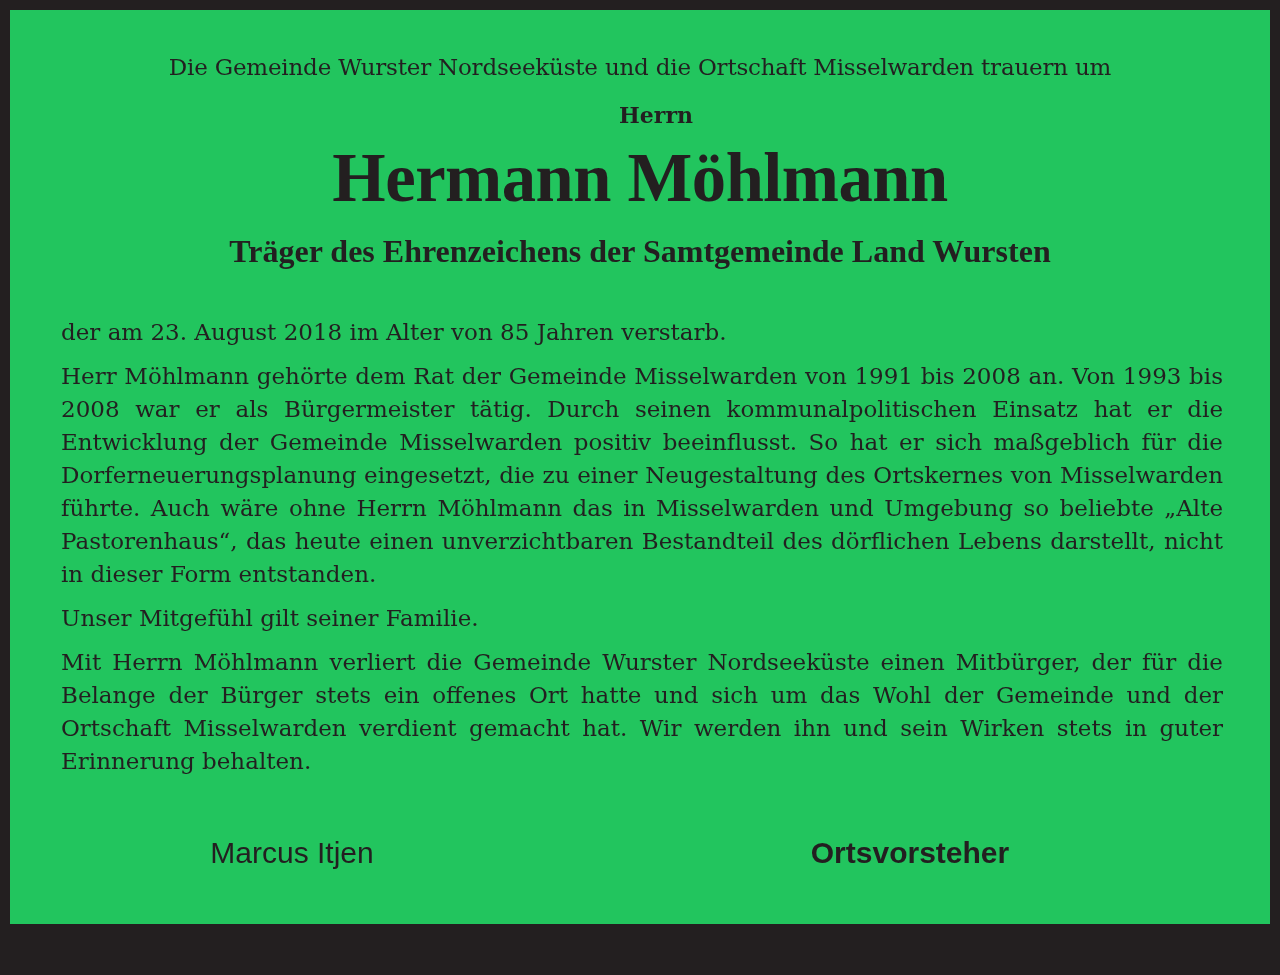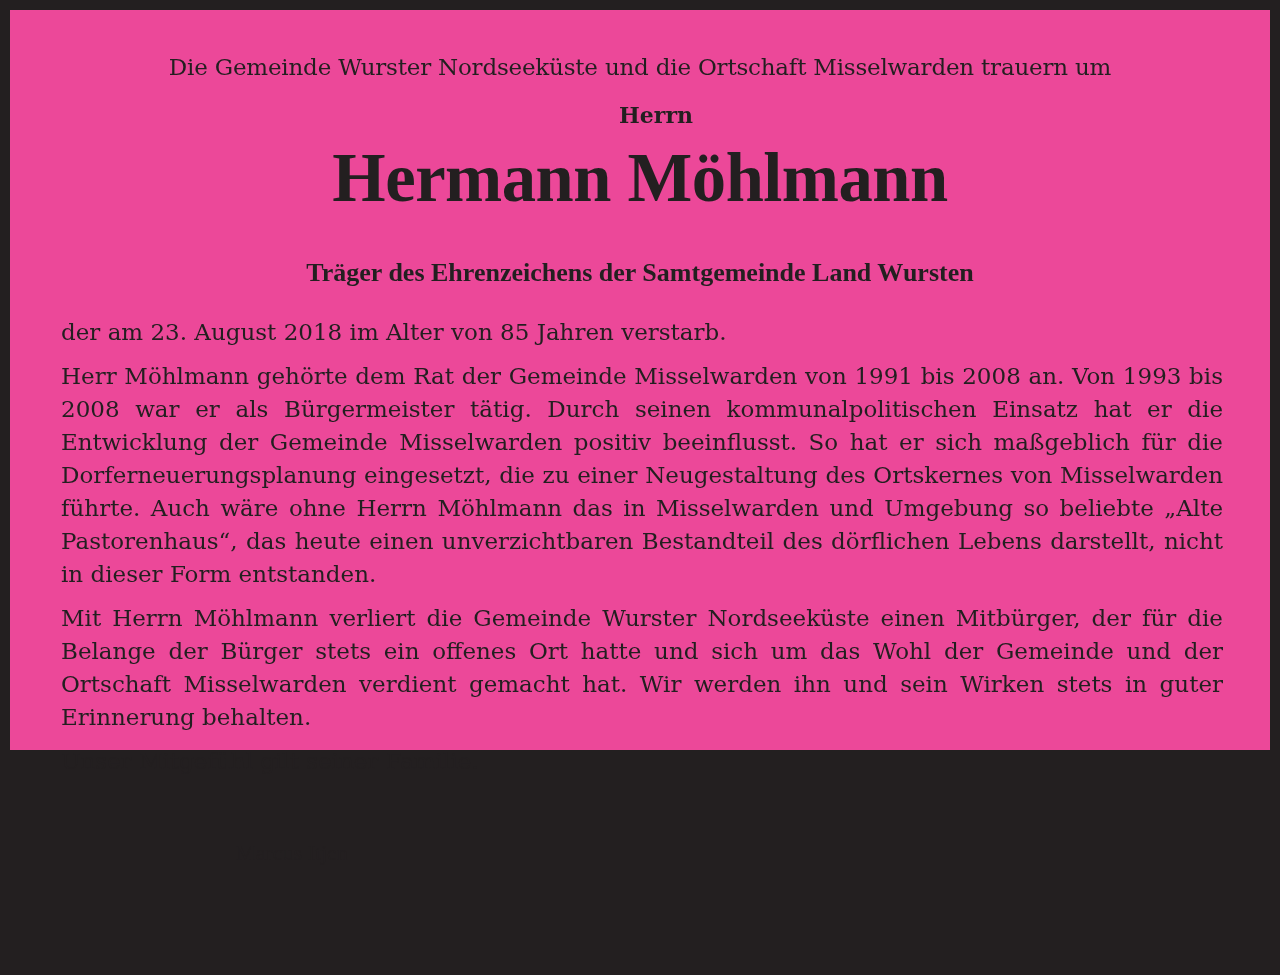--- a/index.html
+++ b/index.html
@@ -5,22 +5,22 @@
     html, body { margin: 0; padding: 0; }
     body {
       width: 1280px; height: 975px;
       background: #231f20;
       position: relative;
       overflow: hidden;
     }
     .page {
       position: absolute;
       left: 10px; top: 10px;
-      width: 1260px; height: 740px;
-      background: #ec4899;
+      width: 1260px; height: 914px;
+      background: #22c55e;
       color: #231f20;
       font-family: "DejaVu Serif", "Liberation Serif", serif;
     }
     .intro {
       position: absolute; left: 0; right: 0; top: 44px;
       text-align: center;
       font-size: 23px;
       letter-spacing: -0.2px;
     }
     .salutation {
@@ -33,54 +33,55 @@
       text-align: center;
       font-family: "Liberation Serif", serif;
       font-size: 70px; font-weight: bold;
       letter-spacing: -0.5px;
       transform: scaleX(0.98);
     }
     .honor {
       position: absolute; left: 0; right: 0; top: 223px;
       text-align: center;
       font-family: "Liberation Serif", serif;
-      font-size: 26px; font-weight: bold; margin-top: 25px;
+      font-size: 32px; font-weight: bold;
     }
     .body-text {
       position: absolute; left: 47px; width: 1166px; top: 306px;
       font-size: 23px;
       line-height: 33px;
       text-align: justify;
     }
     .body-text p { margin: 0 0 11px 4px; }
     .sig {
       position: absolute; top: 826px;
       text-align: center;
-      font-family: Liberation Serif, serif;
-      font-size: 22px;
+      font-family: Liberation Sans, sans-serif;
+      font-size: 30px;
       line-height: 34px;
     }
     .sig .role { font-weight: bold; }
     .sig-left { left: 162px; width: 240px; }
     .sig-right { left: 760px; width: 280px; }
   </style>
 </head>
 <body>
 
 <div class="page">
   <div class="intro">Die Gemeinde Wurster Nordseeküste und die Ortschaft Misselwarden trauern um</div>
   <div class="salutation">Herrn</div>
   <div class="name">Hermann Möhlmann</div>
   <div class="honor">Träger des Ehrenzeichens der Samtgemeinde Land Wursten</div>
 
   <div class="body-text">
     <p>der am 23. August 2018 im Alter von 85 Jahren verstarb.</p>
     <p>Herr Möhlmann gehörte dem Rat der Gemeinde Misselwarden von 1991 bis 2008 an. Von 1993 bis 2008 war er als Bürgermeister tätig. Durch seinen kommunalpolitischen Einsatz hat er die Entwicklung der Gemeinde Misselwarden positiv beeinflusst. So hat er sich maßgeblich für die Dorferneuerungsplanung eingesetzt, die zu einer Neugestaltung des Ortskernes von Misselwarden führte. Auch wäre ohne Herrn Möhlmann das in Misselwarden und Umgebung so beliebte „Alte Pastorenhaus“, das heute einen unverzichtbaren Bestandteil des dörflichen Lebens darstellt, nicht in dieser Form entstanden.</p>
+    <p>Unser Mitgefühl gilt seiner Familie.</p>
     <p>Mit Herrn Möhlmann verliert die Gemeinde Wurster Nordseeküste einen Mitbürger, der für die Belange der Bürger stets ein offenes Ort hatte und sich um das Wohl der Gemeinde und der Ortschaft Misselwarden verdient gemacht hat. Wir werden ihn und sein Wirken stets in guter Erinnerung behalten.</p>
-    <p>Unser Mitgefühl gilt seiner Familie.</p>
   </div>
 
   <div class="sig sig-left">
     <div>Marcus Itjen</div>
   </div>
   <div class="sig sig-right">
+    <div class="role">Ortsvorsteher</div>
   </div>
 </div>
 
 </body></html>

